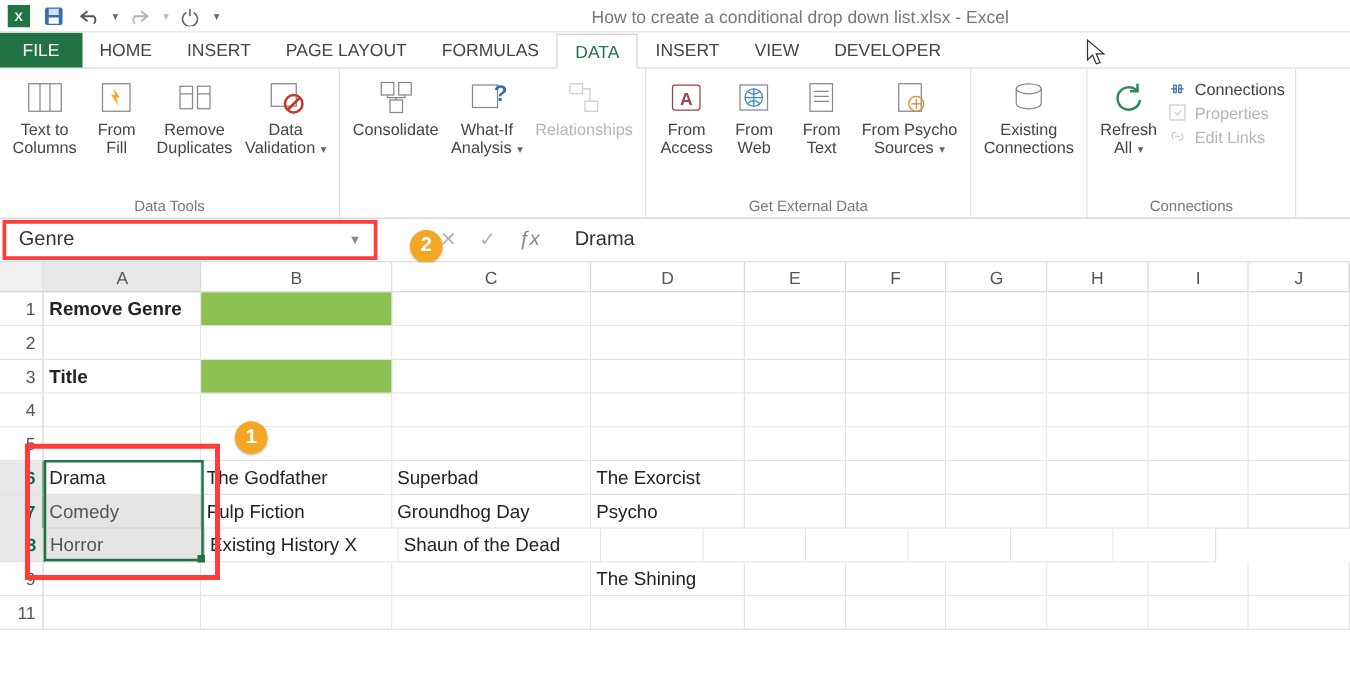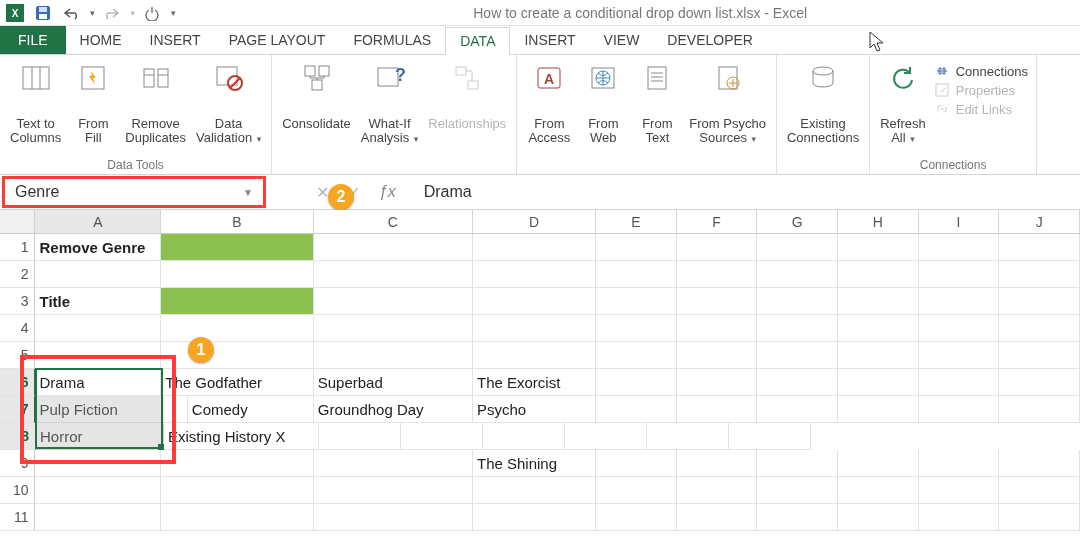--- a/index.html
+++ b/index.html
@@ -13,30 +13,30 @@
   .tab-file { background: #217346; color: #fff; padding: 0 18px; display: flex; align-items: center; font-size: 14px; }
   .tab { padding: 0 14px; display: flex; align-items: center; color: #444; font-size: 14px; }
   .tab.active { border: 1px solid #d4d4d4; border-bottom: 1px solid #fff; color: #217346; position: relative; top: 1px; background: #fff; }
 
   .ribbon { height: 120px; display: flex; border-bottom: 1px solid #d4d4d4; background: #fff; }
   .group { border-right: 1px solid #e1e1e1; padding: 4px 8px 2px; display: flex; flex-direction: column; align-items: stretch; }
   .group-body { flex: 1; display: flex; align-items: flex-start; gap: 6px; }
   .group-label { font-size: 12px; color: #777; text-align: center; padding-top: 2px; }
   .btn-lg { display: flex; flex-direction: column; align-items: center; justify-content: flex-start; width: auto; min-width: 48px; text-align: center; padding: 2px 2px 0; gap: 2px; }
   .btn-lg .ic { height: 34px; display: flex; align-items: center; justify-content: center; }
-  .btn-lg .lb { font-size: 13px; color: #444; line-height: 1.1; margin-top: 20px; }
+  .btn-lg .lb { font-size: 13px; color: #444; line-height: 1.1; }
   .btn-lg.dis .lb { color: #b5b5b5; }
   .stack { display: flex; flex-direction: column; gap: 3px; padding-top: 4px; }
   .stack-item { display: flex; align-items: center; gap: 6px; font-size: 13px; color: #444; }
   .stack-item.dis { color: #b5b5b5; }
   .caret { font-size: 9px; color: #666; margin-left: 2px; }
 
   .formula-bar { height: 35px; display: flex; align-items: center; border-bottom: 1px solid #d4d4d4; position: relative; }
   .name-box-wrap { position: relative; }
-  .name-box { width: 264px; height: 32px; border: 3px solid #fe3c3a; display: flex; align-items: center; padding: 0 10px; font-size: 16px; color: #333; position: relative; margin-left: 2px; }
+  .name-box { width: 300px; height: 32px; border: 3px solid #fe3c3a; display: flex; align-items: center; padding: 0 10px; font-size: 16px; color: #333; position: relative; margin-left: 2px; }
   .name-box .dd { margin-left: auto; color: #888; font-size: 10px; }
   .fb-btns { display: flex; align-items: center; gap: 18px; padding: 0 18px 0 50px; color: #b5b5b5; font-size: 16px; }
   .fx { font-style: italic; color: #888; }
   .fb-input { flex: 1; font-size: 16px; color: #333; padding-left: 10px; }
 
   .badge { width: 26px; height: 26px; border-radius: 50%; background: #f5a623; color: #fff; display: flex; align-items: center; justify-content: center; font-size: 16px; font-weight: 600; position: absolute; box-shadow: 0 1px 2px rgba(0,0,0,.3); }
 
   .grid-area { position: relative; }
   .col-row { display: flex; height: 24px; }
   .corner { width: 36px; border-right: 1px solid #d4d4d4; border-bottom: 1px solid #ccc; background: #f0f0f0; }
@@ -237,20 +237,21 @@
             <svg width="30" height="30">
               <rect x="6" y="4" width="18" height="22" fill="none" stroke="#888"></rect>
               <circle cx="20" cy="20" r="6" fill="none" stroke="#d08b2e"></circle>
               <path d="M20 16 v8 M16 20 h8" stroke="#d08b2e"></path>
             </svg>
           </div>
         <div class="lb"><span style="white-space:pre-line">From Psycho
 Sources</span><span class="caret"> ▾</span></div>
       </div>
     </div>
+    <div class="group-label">Get External Data</div>
   </div>
 
   <div class="group">
     <div class="group-body">
       <div class="btn-lg">
         <div class="ic">
             <svg width="30" height="30">
               <ellipse cx="15" cy="8" rx="10" ry="4" fill="none" stroke="#888"></ellipse>
               <path d="M5 8 v12 a10 4 0 0 0 20 0 V8" fill="none" stroke="#888"></path>
             </svg>
@@ -403,61 +404,49 @@
       <div class="cell" style="width:125px">The Exorcist</div>
       <div class="cell" style="width:82px"></div>
       <div class="cell" style="width:82px"></div>
       <div class="cell" style="width:82px"></div>
       <div class="cell" style="width:82px"></div>
       <div class="cell" style="width:82px"></div>
       <div class="cell" style="width:82px"></div>
     </div>
     <div class="row">
       <div class="row-h sel">7</div>
+      <div class="cell" style="width:128px">Comedy</div>
       <div class="cell" style="width:155px">Pulp Fiction</div>
-      <div class="cell" style="width:128px">Comedy</div>
       <div class="cell" style="width:162px">Groundhog Day</div>
       <div class="cell" style="width:125px">Psycho</div>
       <div class="cell" style="width:82px"></div>
       <div class="cell" style="width:82px"></div>
       <div class="cell" style="width:82px"></div>
       <div class="cell" style="width:82px"></div>
       <div class="cell" style="width:82px"></div>
       <div class="cell" style="width:82px"></div>
     </div>
     <div class="row">
       <div class="row-h sel">8</div>
       <div class="cell" style="width:128px">Horror</div>
       <div class="cell" style="width:155px">Existing History X</div>
+      <div class="cell" style="width:162px">Shaun of the Dead</div>
       <div class="cell" style="width:82px"></div>
       <div class="cell" style="width:82px"></div>
       <div class="cell" style="width:82px"></div>
       <div class="cell" style="width:82px"></div>
       <div class="cell" style="width:82px"></div>
       <div class="cell" style="width:82px"></div>
     </div>
     <div class="row">
       <div class="row-h">9</div>
       <div class="cell" style="width:128px"></div>
       <div class="cell" style="width:155px"></div>
       <div class="cell" style="width:162px"></div>
       <div class="cell" style="width:125px">The Shining</div>
-      <div class="cell" style="width:82px"></div>
-      <div class="cell" style="width:82px"></div>
-      <div class="cell" style="width:82px"></div>
-      <div class="cell" style="width:82px"></div>
-      <div class="cell" style="width:82px"></div>
-      <div class="cell" style="width:82px"></div>
-    </div>
-    <div class="row">
-      <div class="row-h">10</div>
-      <div class="cell" style="width:128px"></div>
-      <div class="cell" style="width:155px"></div>
-      <div class="cell" style="width:162px"></div>
-      <div class="cell" style="width:125px"></div>
       <div class="cell" style="width:82px"></div>
       <div class="cell" style="width:82px"></div>
       <div class="cell" style="width:82px"></div>
       <div class="cell" style="width:82px"></div>
       <div class="cell" style="width:82px"></div>
       <div class="cell" style="width:82px"></div>
     </div>
     <div class="row">
       <div class="row-h">11</div>
       <div class="cell" style="width:128px"></div>

